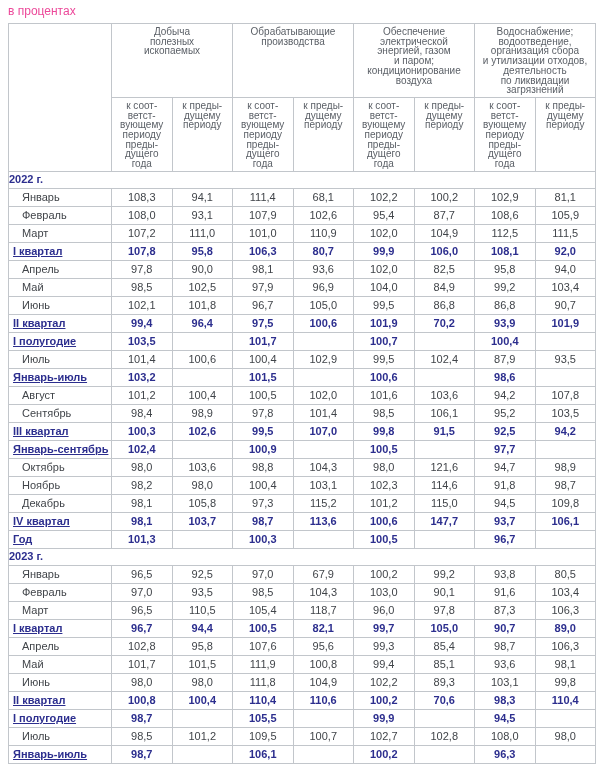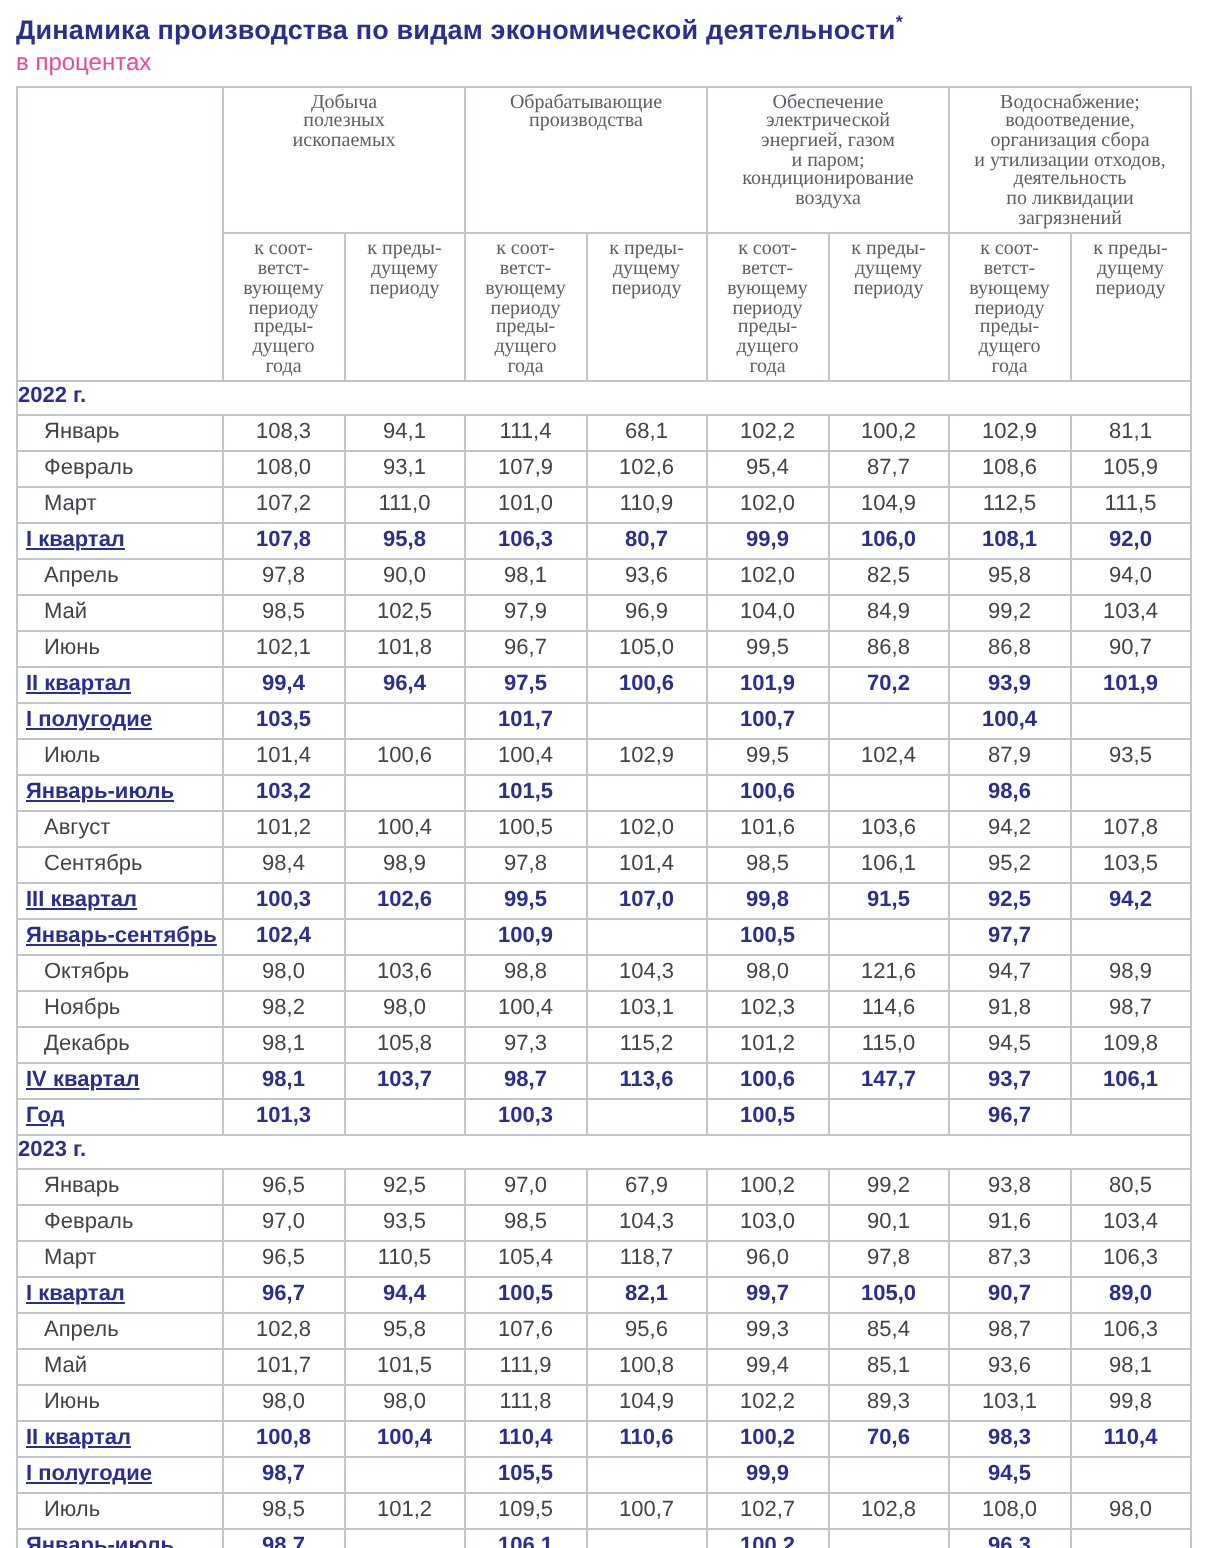--- a/index.html
+++ b/index.html
@@ -37,21 +37,20 @@
 
   thead th {
     font-weight: normal;
     color: #5a5f66;
     font-size: 10px;
     line-height: 9.7px;
     text-align: center;
     vertical-align: top;
     padding: 3px 1px 2px 1px;
     white-space: pre-line;
-    font-family: Liberation Serif, serif;
   }
   tr.group-header-row th { height: 60px; }
   tr.sub-header-row th { height: 56px; }
 
   tr.section-row td {
     color: #2c2e8e;
     font-weight: bold;
     font-size: 11px;
     padding: 2px 0 3px 0;
     line-height: 11px;
@@ -70,21 +69,20 @@
     text-align: center;
     padding: 2px 3px 3px 3px;
   }
   tr.agg-row td { color: #2c2e8e; font-weight: bold; }
   tr.agg-row td.label-cell { padding-left: 4px; text-decoration: underline; }
 </style>
 </head>
 <body>
 
 <div class="page">
-  <h1 class="title"><span>Динамика производства по видам экономической деятельности</span><sup>*</sup></h1>
   <div class="subtitle">в процентах</div>
 
   <table class="stat">
     <colgroup>
       <col class="c-label">
       <col>
         <col>
         <col>
         <col>
         <col>

